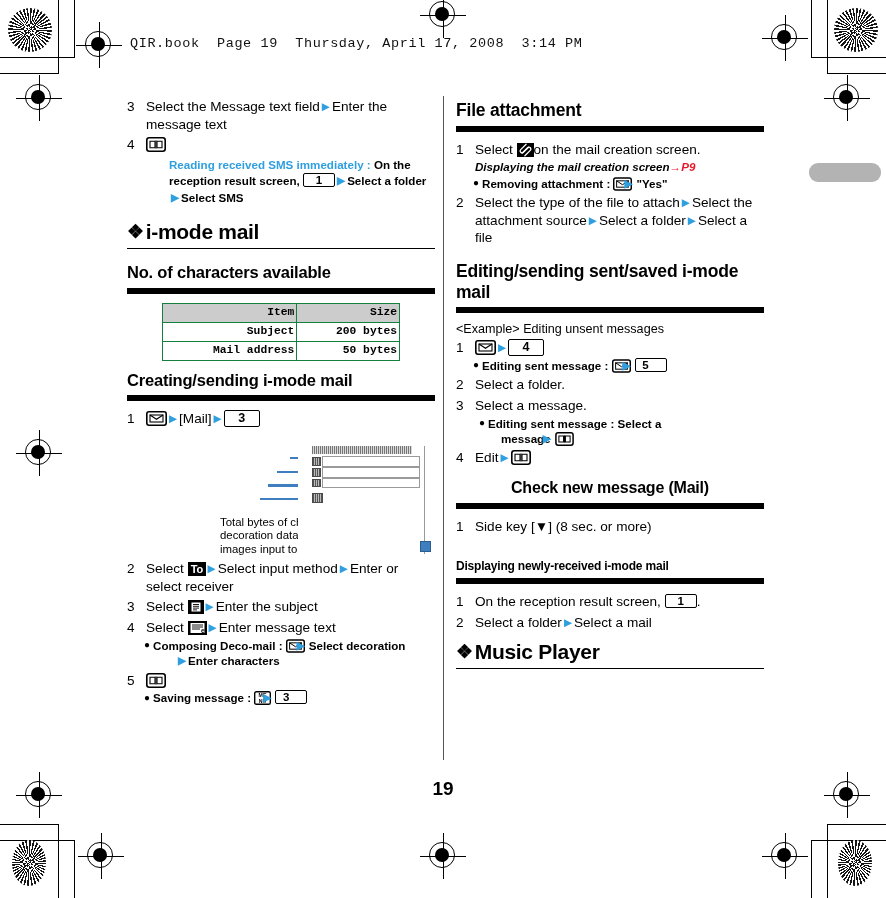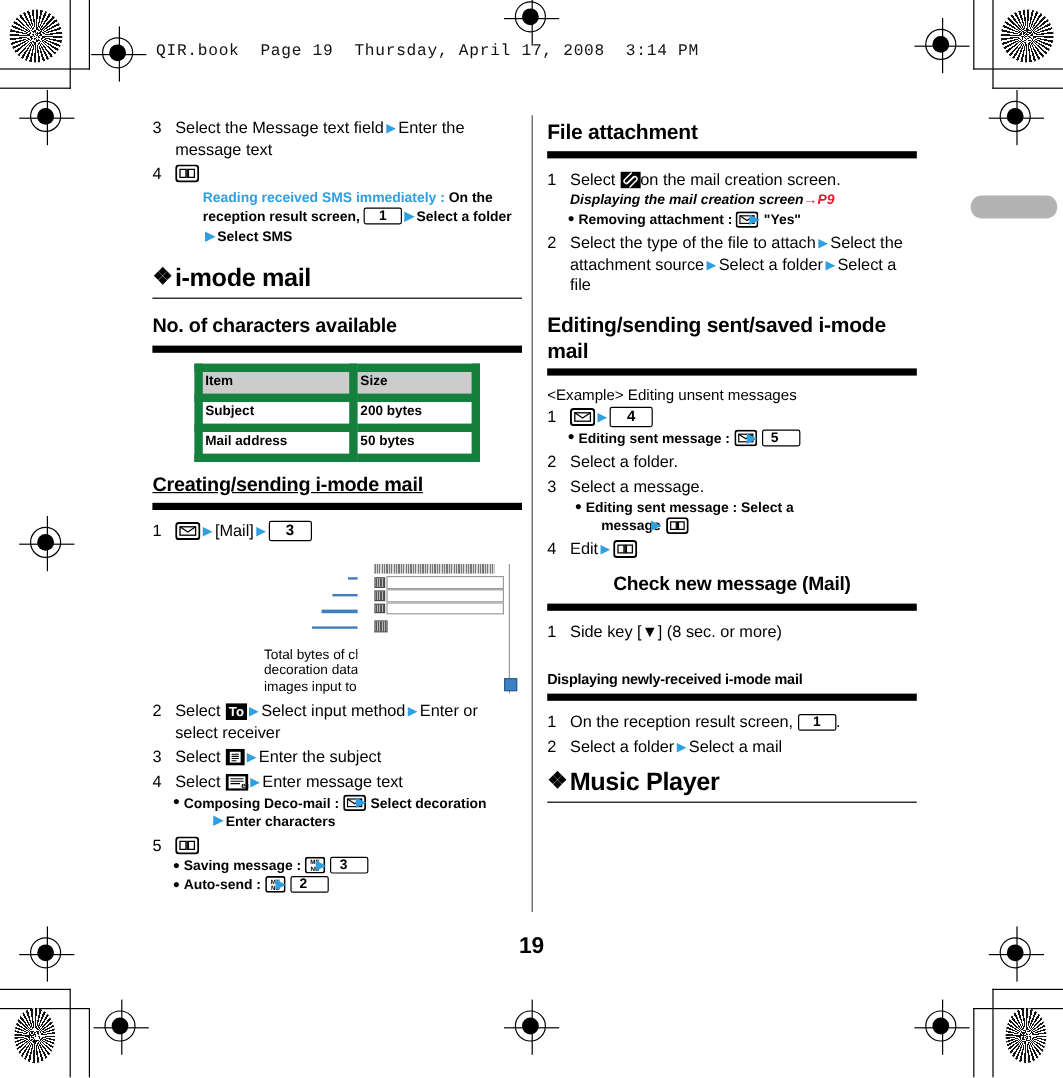--- a/index.html
+++ b/index.html
@@ -249,26 +249,27 @@
   }
   .icn svg { display: block; }
 
   
   table.spec {
     border-collapse: collapse;
     margin: 8px auto 0 auto;
     width: 238px;
   }
   table.spec th, table.spec td {
-    border: 7px solid #15803d;
+    border: 1px solid #15803d;
     font-size: 11.3px;
-    text-align: left;
+    text-align: right;
     padding: 2.5px 2px;
     font-weight: bold;
     line-height: 1.15;
+    font-family: Liberation Mono, monospace;
   }
   table.spec th {
     background: #cccccc;
     font-weight: bold;
   }
   table.spec td {
     font-weight: bold;
   }
 
   
@@ -509,21 +510,21 @@
           <td>Subject</td>
           <td>200 bytes</td>
         </tr>
         <tr>
           <td>Mail address</td>
           <td>50 bytes</td>
         </tr>
       </tbody>
     </table>
 
-    <h2 class="section" style="margin-top:10px;text-decoration:underline;">Creating/sending i-mode mail</h2>
+    <h2 class="section" style="margin-top:10px;">Creating/sending i-mode mail</h2>
     <div class="rule-thick"></div>
 
     <div class="step">
       <div class="num">1</div>
       <div class="txt">
         <span class="icn">
           <svg width="21" height="15" viewBox="0 0 21 15">
               <rect x="0.8" y="0.8" width="19.4" height="13.4" rx="2.2" fill="#fff" stroke="#000" stroke-width="1.6"></rect>
               <rect x="4" y="4" width="13" height="7" fill="none" stroke="#000" stroke-width="1.1"></rect>
               <path d="M4 4l6.5 4.3L17 4" fill="none" stroke="#000" stroke-width="1.1"></path>
@@ -635,30 +636,20 @@
     <div class="sub">
       <span class="bullet">●</span><span>Saving message :</span>
       <span class="icn">
         <svg width="17" height="14" viewBox="0 0 17 14">
             <rect x="0.7" y="0.7" width="15.6" height="12.6" rx="1.6" fill="#fff" stroke="#000" stroke-width="1.4"></rect>
             <text x="8.5" y="6.4" font-family="Liberation Sans, sans-serif" font-size="5.2" font-weight="bold" fill="#000" text-anchor="middle">ME</text>
             <text x="8.5" y="11.6" font-family="Liberation Sans, sans-serif" font-size="5.2" font-weight="bold" fill="#000" text-anchor="middle">NU</text>
           </svg>
       </span><span class="arr">▶</span><span class="keycap">3</span>
     </div>
-    <div class="sub">
-      <span class="bullet">●</span><span>Auto-send :</span>
-      <span class="icn">
-        <svg width="17" height="14" viewBox="0 0 17 14">
-            <rect x="0.7" y="0.7" width="15.6" height="12.6" rx="1.6" fill="#fff" stroke="#000" stroke-width="1.4"></rect>
-            <text x="8.5" y="6.4" font-family="Liberation Sans, sans-serif" font-size="5.2" font-weight="bold" fill="#000" text-anchor="middle">ME</text>
-            <text x="8.5" y="11.6" font-family="Liberation Sans, sans-serif" font-size="5.2" font-weight="bold" fill="#000" text-anchor="middle">NU</text>
-          </svg>
-      </span><span class="arr">▶</span><span class="keycap">2</span>
-    </div>
   </div>
 
   <div class="col col-right" style="top:100px;">
 
     <h2 class="section" style="margin-top:0;font-size:17.5px;">File attachment</h2>
     <div class="rule-thick"></div>
 
     <div class="step" style="margin-bottom:0;">
       <div class="num">1</div>
       <div class="txt"><span>Select</span>

